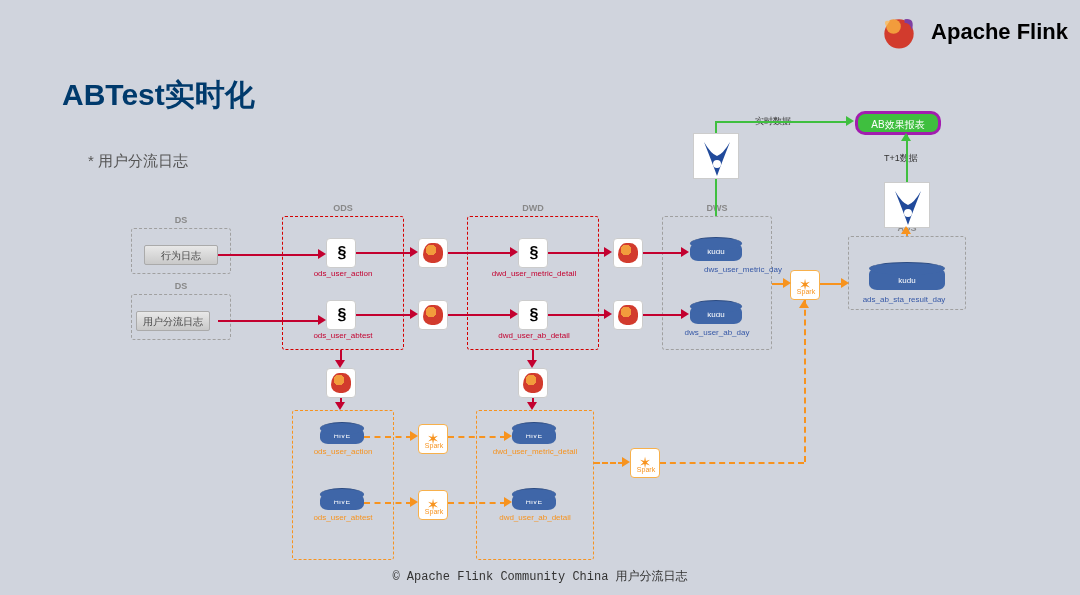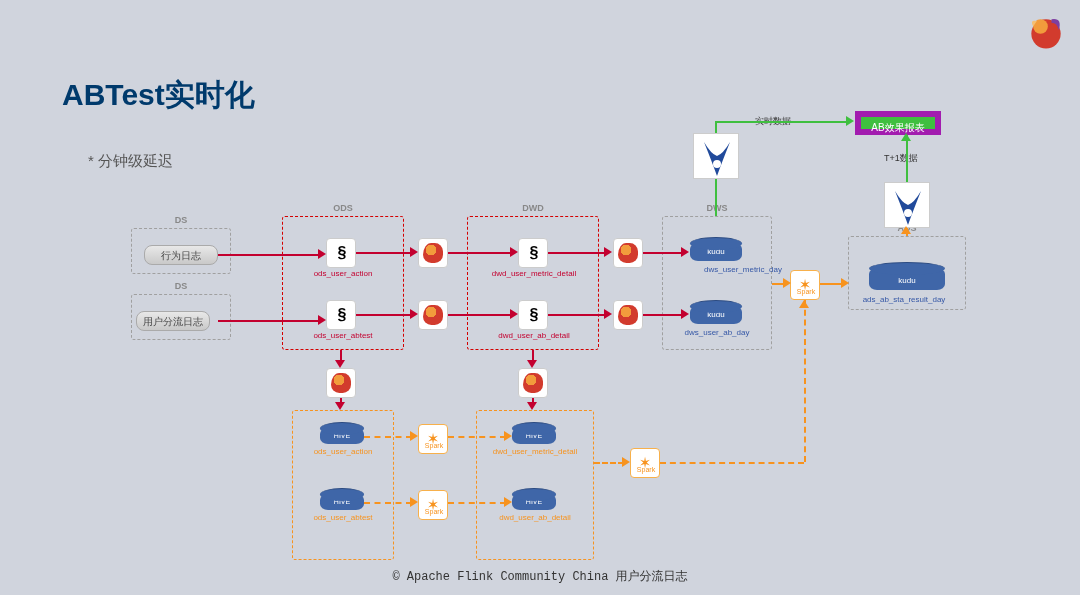--- a/index.html
+++ b/index.html
@@ -38,21 +38,21 @@
     border: 1.5px dashed #a0a0a0;
     border-radius: 3px;
     font-size: 9px; color: #888;
     padding-top: 2px; text-align: center; font-weight: bold;
   }
   .group.red { border-color: #d40000; }
   .group.orange { border-color: #f7931e; }
   .group-label { position: absolute; top: -14px; left: 0; right: 0; font-size:9px; color:#888; text-align:center; }
   .pill {
     position: absolute;
-    width: 74px; height: 20px; border-radius: 8px;
+    width: 74px; height: 20px; border-radius: 2px;
     background: linear-gradient(#e8e8e8,#c9c9c9);
     border: 1px solid #aaa;
     font-size: 10px; line-height: 20px; text-align: center; color: #444;
   }
   .icon-box {
     position: absolute;
     width: 30px; height: 30px;
     background: #fff; border: 1px solid #ccc; border-radius: 4px;
     display: flex; align-items: center; justify-content: center;
   }
@@ -66,23 +66,23 @@
   }
   .cyl::before {
     content: ""; position: absolute; top: -6px; left: 0; right: 0; height: 12px;
     background: #3f66a8; border-radius: 50%;
     border-top: 1px solid #2d4c82;
   }
   .cyl.kudu { width: 52px; height:18px; font-size:8px; line-height:18px;}
   .cyl.hive { width: 44px; height:16px; line-height:16px; font-size:7px;}
   .cyl.wide { width: 76px; height: 22px; }
   .green-box {
-    position: absolute; background: #3fbf3f; border: 6px solid #a21caf;
+    position: absolute; background: #3fbf3f; border: 3px solid #a21caf;
     color: #fff; font-size: 10px; text-align: center; line-height: 22px;
-    width: 86px; height: 24px; border-radius: 0;
+    width: 86px; height: 24px; border-radius: 10px;
   }
   .square-box {
     position: absolute; width: 46px; height: 46px;
     background: #fff; border: 1px solid #ccc;
   }
   
   .h { position: absolute; height: 2px; background: #c3002f; }
   .h.orange { background: #f7931e; }
   .h.orange.dash { border-top: 2px dashed #f7931e; background: none; height:0; }
   .v { position: absolute; width: 2px; background: #c3002f; }
@@ -109,24 +109,25 @@
 </head>
 <body>
 
 <div class="header">
   <svg class="flink-logo" viewBox="0 0 48 48">
     <circle cx="24" cy="26" r="16" fill="#d23b2d"></circle>
     <circle cx="18" cy="18" r="8" fill="#f29c3c"></circle>
     <path d="M30 10 Q42 8 38 22 Q36 14 30 14 Z" fill="#7e3fa1"></path>
     <path d="M14 12 Q6 10 10 18 Z" fill="#f5c073"></path>
   </svg>
+  <div class="flink-text">Apache Flink</div>
 </div>
 
 <div class="title">ABTest实时化</div>
-<div class="bullet">* 分钟级延迟</div>
+<div class="bullet">* 用户分流日志</div>
 
 <div class="group" style="left:131px;top:228px;width:100px;height:46px;">
   <div class="group-label">DS</div>
 </div>
 <div class="pill" style="left:144px;top:245px;">行为日志</div>
 
 <div class="group" style="left:131px;top:294px;width:100px;height:46px;">
   <div class="group-label">DS</div>
 </div>
 <div class="pill" style="left:136px;top:311px;">用户分流日志</div>

